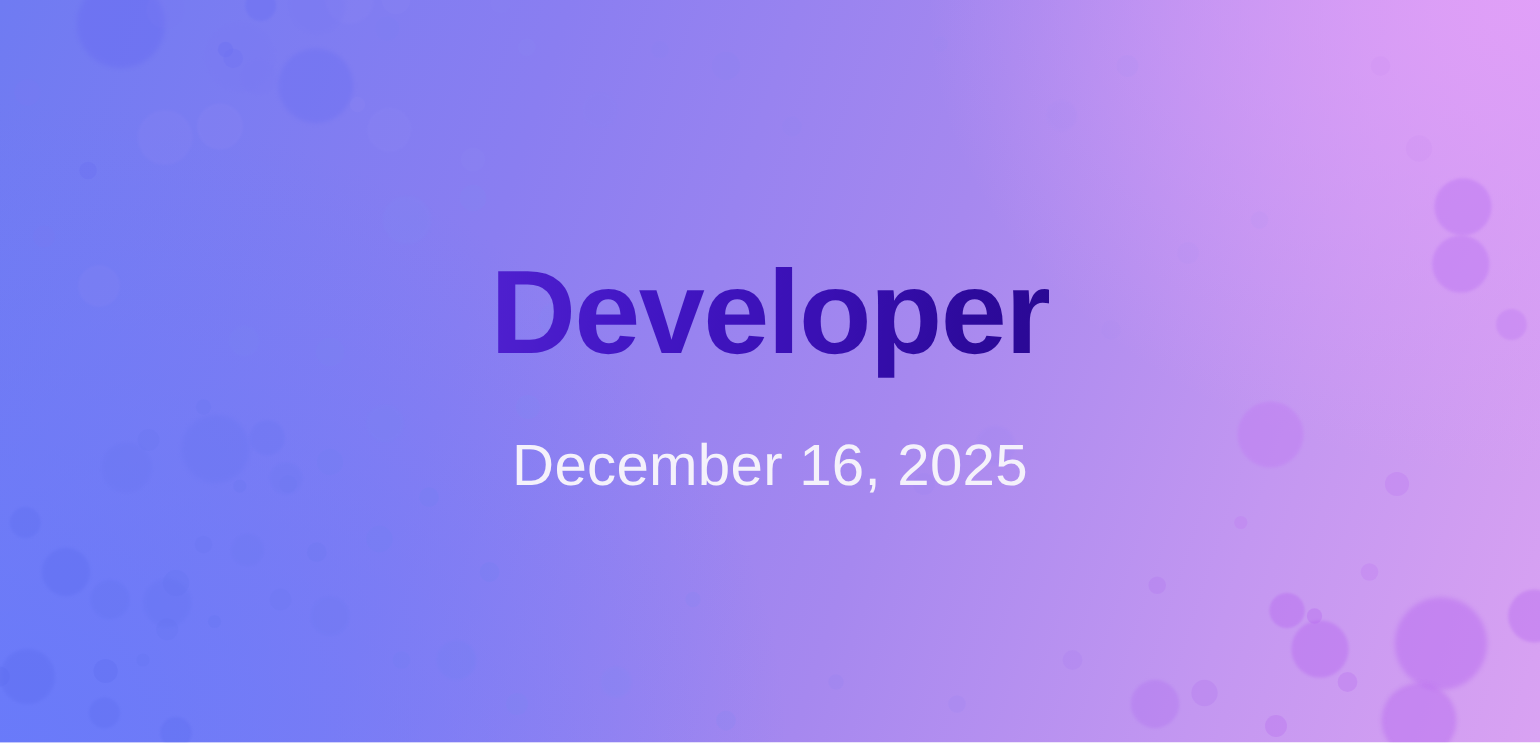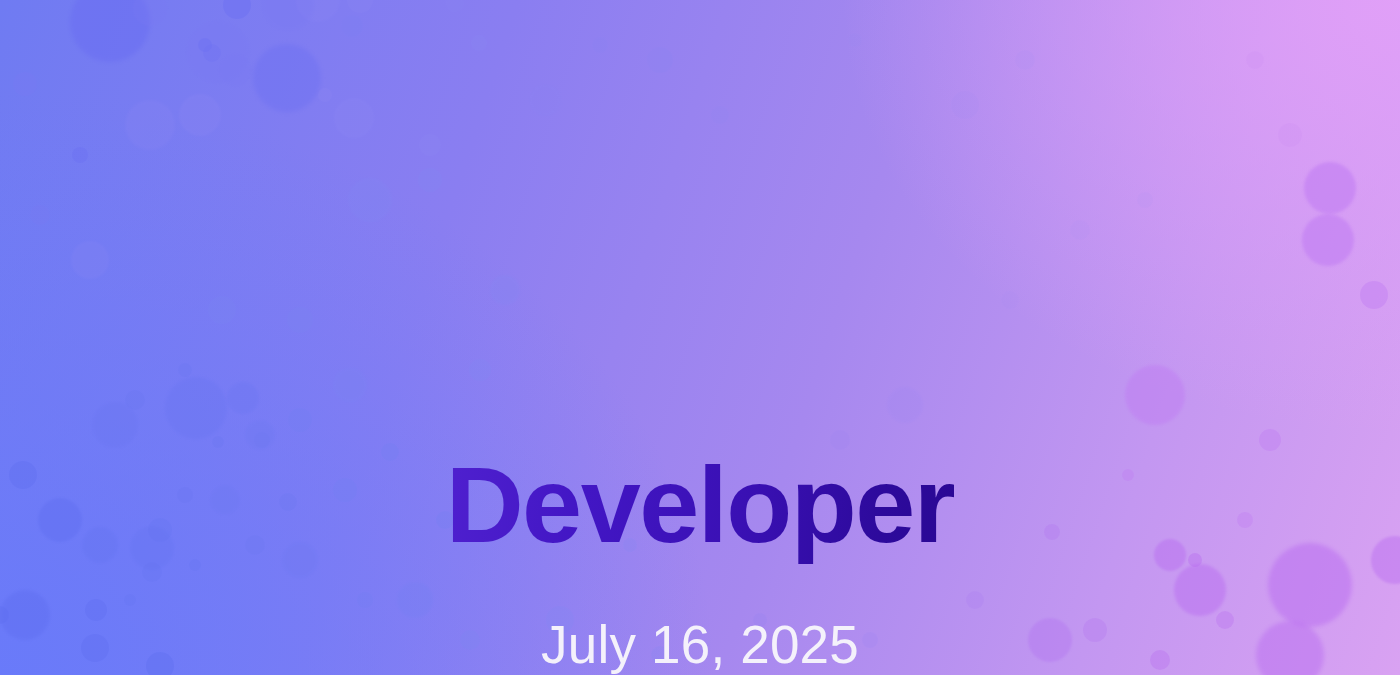--- a/index.html
+++ b/index.html
@@ -35,21 +35,21 @@
     transform: translate(-50%, -50%);
   }
 
   
   #content {
     position: absolute;
     inset: 0;
     display: flex;
     flex-direction: column;
     align-items: center;
-    justify-content: flex-end;
+    justify-content: center;
   }
 
   .headline {
     margin: 0;
     font-size: 108px;
     font-weight: bold;
     line-height: 1.17;
     letter-spacing: -1.5px;
     text-align: center;
     white-space: nowrap;
@@ -178,16 +178,16 @@
       <div class="dot" style="left: 1095px; top: 630px; width: 24px; height: 24px; background: rgb(176, 111, 240); opacity: 0.26; filter: blur(0.66px);"></div>
       <div class="dot" style="left: 975px; top: 600px; width: 18px; height: 18px; background: rgb(168, 122, 241); opacity: 0.22; filter: blur(0.6px);"></div>
       <div class="dot" style="left: 870px; top: 640px; width: 16px; height: 16px; background: rgb(155, 132, 244); opacity: 0.2; filter: blur(0.6px);"></div>
       <div class="dot" style="left: 760px; top: 620px; width: 14px; height: 14px; background: rgb(144, 128, 243); opacity: 0.18; filter: blur(0.6px);"></div>
     </div>
 
   <div id="content">
     <h1 class="headline">
       <span class="headline-line">Developer</span>
     </h1>
-    <p id="subtitle">July 16, 2025</p>
+    <p id="subtitle">December 16, 2025</p>
   </div>
 
 </div>
 
 </body></html>

